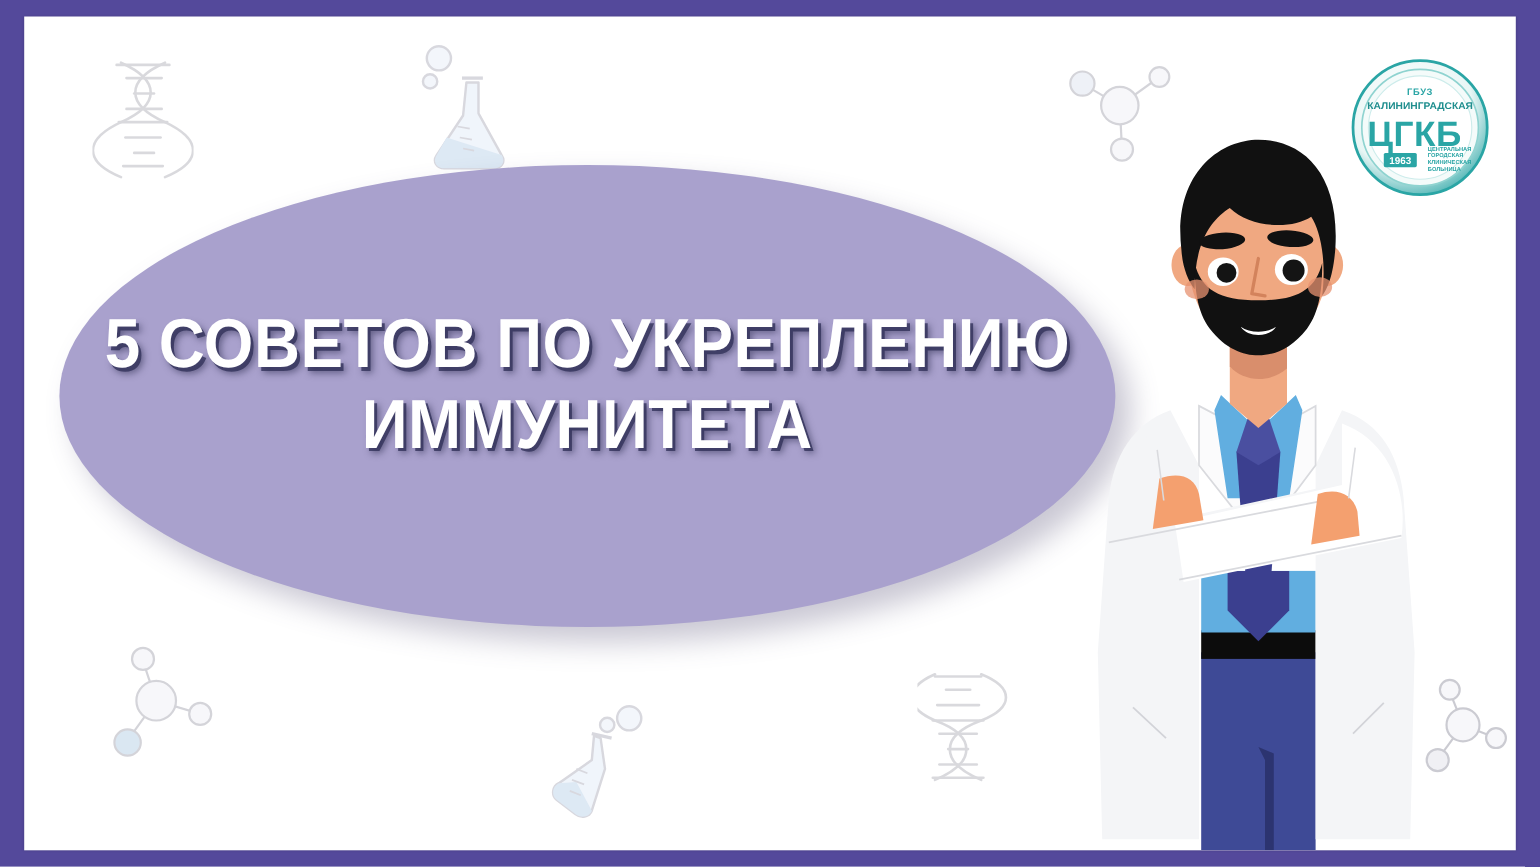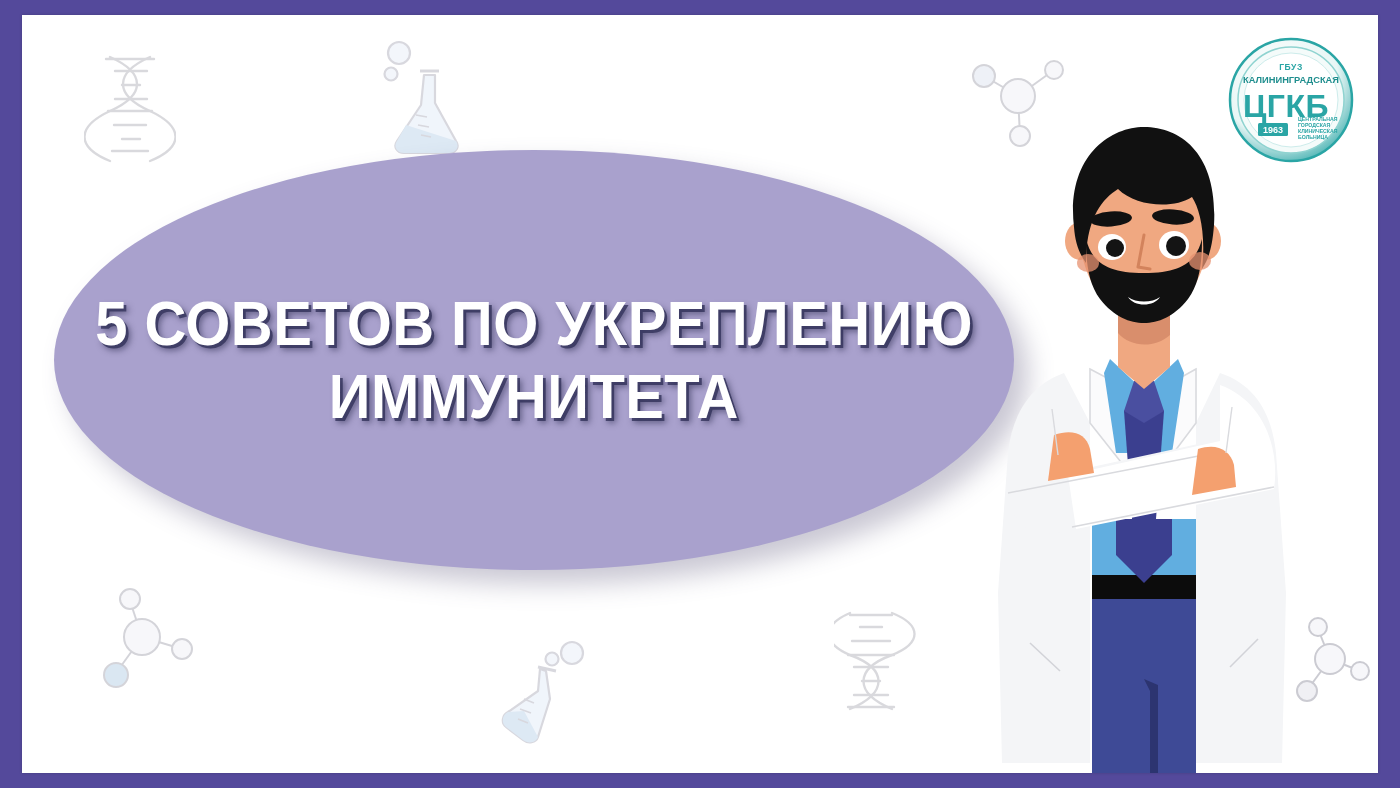--- a/index.html
+++ b/index.html
@@ -49,21 +49,21 @@
     top: 135px;
     width: 960px;
     height: 420px;
     border-radius: 50%;
     background: #a9a1cd;
     box-shadow: 14px 14px 26px rgba(90,85,120,0.33);
   }
   #title-block {
     position: absolute;
     left: 32px;
-    top: 135px;
+    top: 125px;
     width: 960px;
     height: 420px;
     display: flex;
     flex-direction: column;
     align-items: center;
     justify-content: center;
     text-align: center;
   }
   .title-line {
     color: #ffffff;
@@ -76,21 +76,21 @@
     text-shadow:
       3px 3px 0 rgba(45,45,85,0.75),
       5px 5px 7px rgba(40,40,75,0.55);
     white-space: nowrap;
   }
 
   
   #logo {
     position: absolute;
     left: 1206px;
-    top: 22px;
+    top: 38px;
     width: 126px;
     height: 126px;
   }
   #logo svg { display: block; }
 
   
   #doctor {
     position: absolute;
     left: 946px;
     top: 108px;

